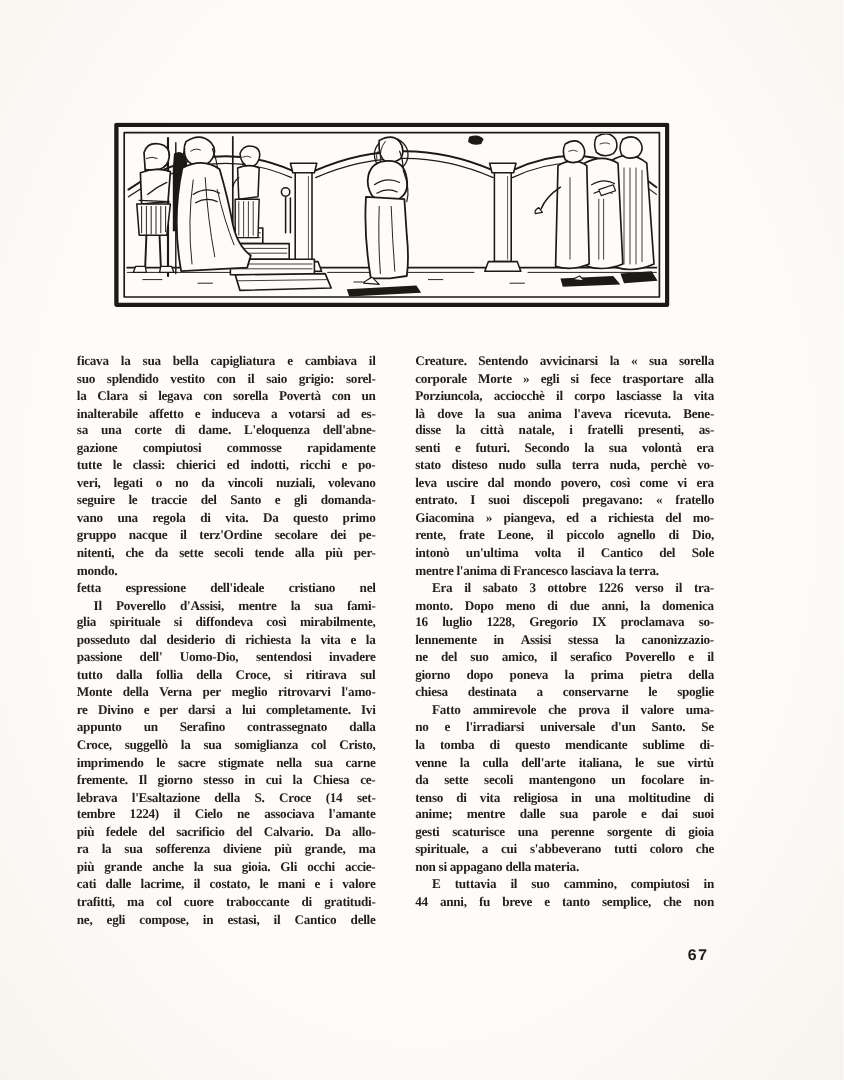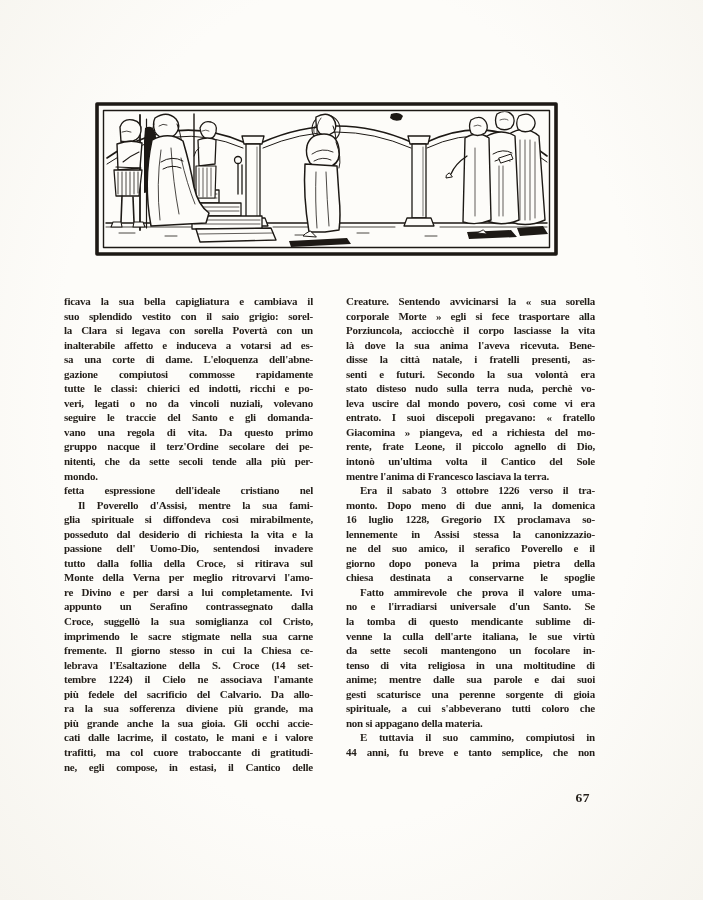--- a/index.html
+++ b/index.html
@@ -20,21 +20,21 @@
   .line{
     display:flex;justify-content:space-between;
     height:14.55px;line-height:14.55px;
     font-size:11px;font-weight:700;letter-spacing:-0.25px;
     white-space:nowrap;
   }
   .line.end{display:block;}
   .line.indent{padding-left:14px;}
   .page-number{
     position:absolute;left:534px;top:790px;width:56px;
-    text-align:right;font-size:13.5px;font-weight:700;letter-spacing:0.5px;
+    text-align:right;font-size:13.5px;font-weight:700;letter-spacing:0.5px;font-family:Liberation Mono, monospace;
   }
   svg .ink{stroke:#1d1915;fill:none;stroke-linecap:round;stroke-linejoin:round;}
   svg .wfill{fill:#fdfcf9;}
   svg .dfill{fill:#1d1915;stroke:none;}
 </style>
 </head>
 <body>
 
 <div class="illustration">
   <svg viewBox="0 0 463 154" width="463" height="154">

